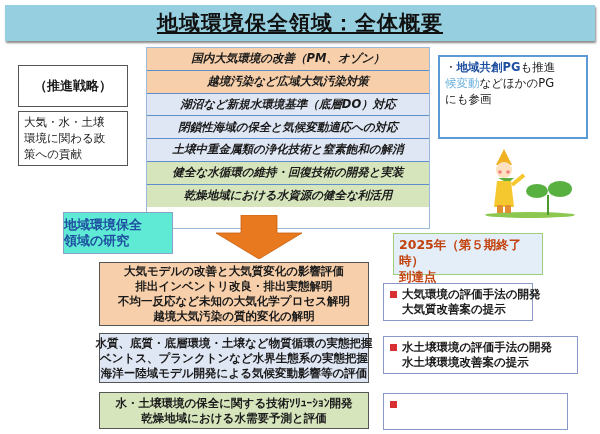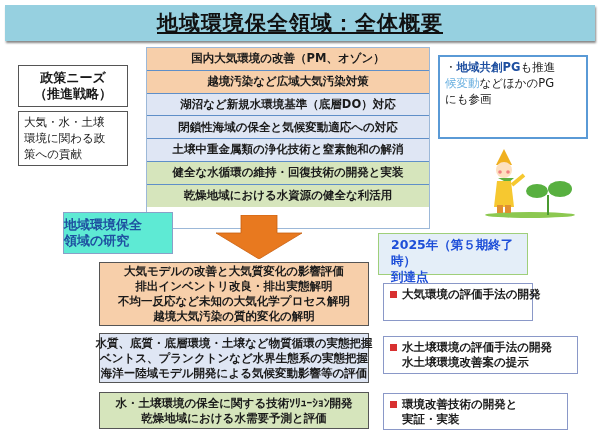--- a/index.html
+++ b/index.html
@@ -23,20 +23,21 @@
     font-weight: bold; font-size: 13px; line-height: 16px;
   }
   .needs-body {
     left: 18px; top: 111px; width: 110px; height: 55px;
     padding: 2px 5px; font-size: 11.5px; line-height: 16px;
   }
 
   .policy-list {
     position: absolute; left: 146px; top: 47px; width: 284px; height: 182px;
     border: 1px solid #9cb8d8;
+    font-style: italic;
   }
   .policy-row {
     height: 22.75px; border-bottom: 1px solid #5f8fc8;
     display: flex; align-items: center; justify-content: center;
     font-size: 11.5px; font-weight: bold; white-space: nowrap;
   }
   .policy-row:last-child { border-bottom: none; }
   .row-orange { background: #f7cfaa; }
   .row-blue { background: #dfe6f4; }
   .row-green { background: #d6e5bc; }
@@ -62,44 +63,43 @@
   .rbox {
     position: absolute; left: 63px; width: 270px; border: 1.5px solid #555;
     display: flex; flex-direction: column; align-items: center; justify-content: center;
     font-weight: bold; font-size: 11.5px; line-height: 15px; text-align: center; white-space: nowrap; margin-left: 36px;
   }
   .rb1 { top: 262px; height: 64px; background: #f7cfaa; }
   .rb2 { top: 333px; height: 50px; background: #dfe6f4; }
   .rb3 { top: 392px; height: 37px; background: #d6e5bc; }
 
   .milestone {
-    position: absolute; left: 378px; top: 233px; width: 150px; height: 42px;
+    position: absolute; left: 393px; top: 233px; width: 150px; height: 42px;
     border: 1.5px solid #9fcf7a; background: #e4eef8;
-    padding: 3px 12px; color: #1d4ed8; font-weight: bold; font-size: 12.5px; line-height: 16px;
+    padding: 3px 5px; color: #c2410c; font-weight: bold; font-size: 12.5px; line-height: 16px;
   }
   .goal {
     position: absolute; left: 383px; border: 1.5px solid #8a98c8; background: #fff;
     padding: 3px 5px 3px 6px; font-weight: bold; font-size: 11.5px; line-height: 15px;
     display: flex; align-items: flex-start;
   }
   .g1 { top: 283px; width: 150px; height: 38px; }
   .g2 { top: 336px; width: 195px; height: 38px; }
   .g3 { top: 393px; width: 185px; height: 37px; }
   .bullet { display: inline-block; width: 7px; height: 7px; background: #d83030; margin: 4px 5px 0 0; flex: none; }
   .goal-text div { white-space: nowrap; }
 </style>
 </head>
 <body>
 
 <div class="title-bar">
   <span>地域環境保全領域：全体概要</span>
 </div>
 
 <div class="box needs-title">
-  <div>政策ニーズ</div>
   <div>（推進戦略）</div>
 </div>
 <div class="box needs-body">
   <div>大気・水・土壌</div>
   <div>環境に関わる政</div>
   <div>策への貢献</div>
 </div>
 
 <div class="policy-list">
   <div class="policy-row row-orange">国内大気環境の改善（PM、オゾン）</div>
@@ -160,28 +160,25 @@
 
 <div class="milestone">
   <div>2025年（第５期終了時）</div>
   <div>到達点</div>
 </div>
 
 <div class="goal g1">
   <span class="bullet"></span>
   <div class="goal-text">
     <div>大気環境の評価手法の開発</div>
+    <div>大気質改善案の提示</div>
   </div>
 </div>
 <div class="goal g2">
   <span class="bullet"></span>
   <div class="goal-text">
     <div>水土壌環境の評価手法の開発</div>
     <div>水土壌環境改善案の提示</div>
   </div>
 </div>
 <div class="goal g3">
   <span class="bullet"></span>
-  <div class="goal-text">
-    <div>環境改善技術の開発と</div>
-    <div>実証・実装</div>
-  </div>
 </div>
 
 </body></html>

